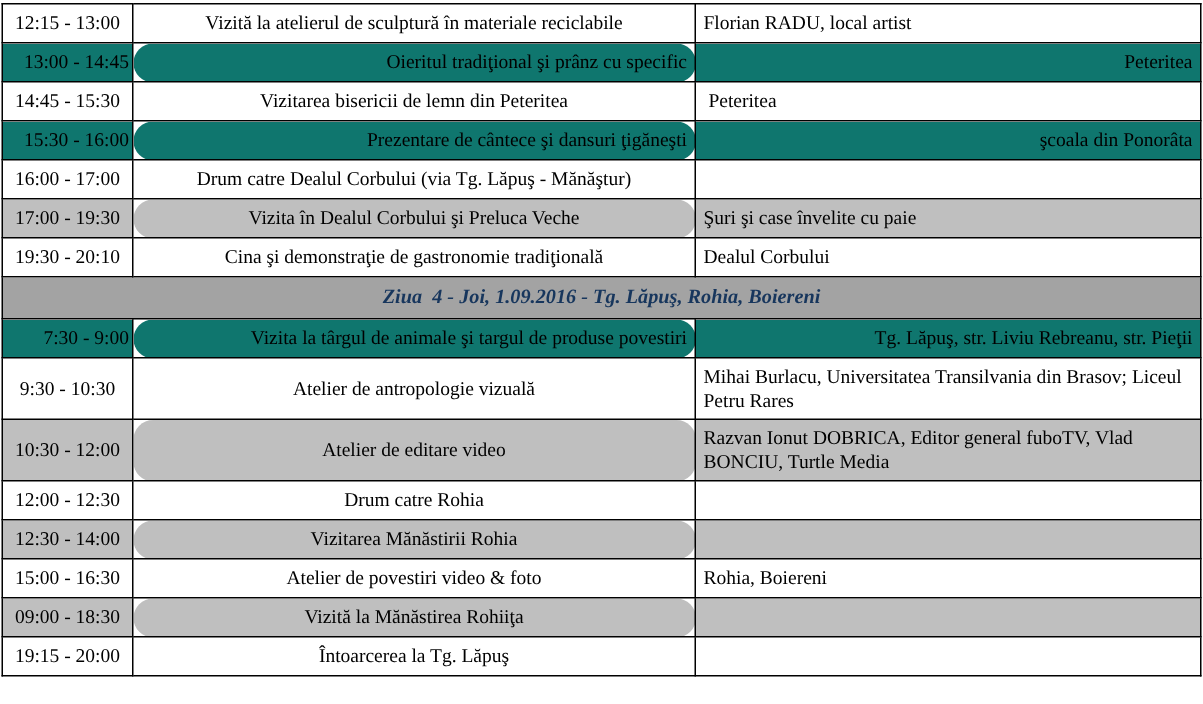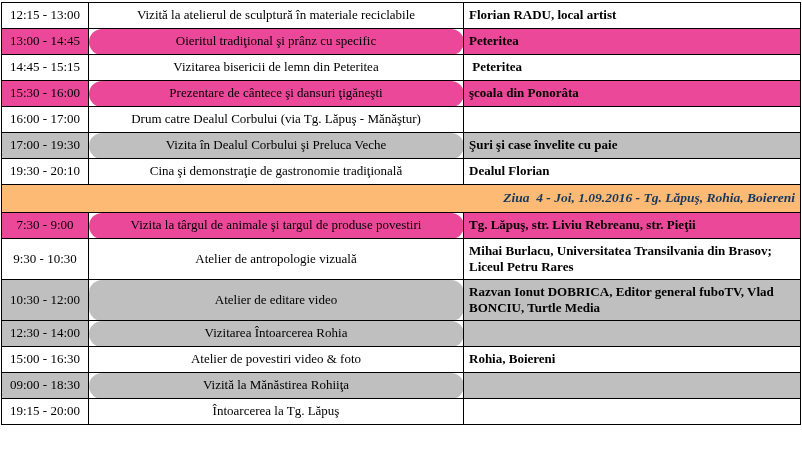--- a/index.html
+++ b/index.html
@@ -19,27 +19,27 @@
     border:1px solid #000;
     font-size:13px;line-height:1.25;color:#000;
     padding:1px 5px;overflow:hidden;vertical-align:middle;
     background:#ffffff;
   }
   tr.r-single{height:26px;}
   tr.r-tall{height:41px;}
   tr.r-day{height:28px;}
   td.c-time{text-align:center;padding:1px 2px;}
   td.c-activity{text-align:center;border-radius:13px;}
-  td.c-details{text-align:left;white-space:pre-wrap;font-weight:bold;}
-  tr.shade-light td{background:#ec4899;}
+  td.c-details{text-align:left;white-space:pre-wrap;}
+  tr.shade-light td{background:#0f766e;text-align:right;}
   tr.shade-dark td{background:#BFBFBF;margin-top:24px;}
   td.day-header{
-    background:#fdba74;color:#17365D;
+    background:#a3a3a3;color:#17365D;
     font-weight:bold;font-style:italic;
-    text-align:right;white-space:pre-wrap;
+    text-align:center;white-space:pre-wrap;
     font-size:13.5px;
   }
 </style>
 </head>
 <body>
 
 <div class="page">
   <table class="schedule">
     <colgroup>
       <col class="c1">
@@ -51,21 +51,21 @@
           <td class="c-time">12:15 - 13:00</td>
           <td class="c-activity">Vizită la atelierul de sculptură în materiale reciclabile</td>
           <td class="c-details">Florian RADU, local artist</td>
         </tr>
         <tr class="r-single shade-light">
           <td class="c-time">13:00 - 14:45</td>
           <td class="c-activity">Oieritul tradiţional şi prânz cu specific</td>
           <td class="c-details">Peteritea</td>
         </tr>
         <tr class="r-single">
-          <td class="c-time">14:45 - 15:15</td>
+          <td class="c-time">14:45 - 15:30</td>
           <td class="c-activity">Vizitarea bisericii de lemn din Peteritea</td>
           <td class="c-details"> Peteritea</td>
         </tr>
         <tr class="r-single shade-light">
           <td class="c-time">15:30 - 16:00</td>
           <td class="c-activity">Prezentare de cântece şi dansuri ţigăneşti</td>
           <td class="c-details">şcoala din Ponorâta</td>
         </tr>
         <tr class="r-single">
           <td class="c-time">16:00 - 17:00</td>
@@ -73,43 +73,48 @@
           <td class="c-details"></td>
         </tr>
         <tr class="r-single shade-dark">
           <td class="c-time">17:00 - 19:30</td>
           <td class="c-activity">Vizita în Dealul Corbului şi Preluca Veche</td>
           <td class="c-details">Şuri şi case învelite cu paie</td>
         </tr>
         <tr class="r-single">
           <td class="c-time">19:30 - 20:10</td>
           <td class="c-activity">Cina şi demonstraţie de gastronomie tradiţională</td>
-          <td class="c-details">Dealul Florian</td>
+          <td class="c-details">Dealul Corbului</td>
         </tr>
         <tr class="r-day">
           <td colspan="3" class="day-header">Ziua  4 - Joi, 1.09.2016 - Tg. Lăpuş, Rohia, Boiereni</td>
         </tr>
         <tr class="r-single shade-light">
           <td class="c-time">7:30 - 9:00</td>
           <td class="c-activity">Vizita la târgul de animale şi targul de produse povestiri</td>
           <td class="c-details">Tg. Lăpuş, str. Liviu Rebreanu, str. Pieţii</td>
         </tr>
         <tr class="r-tall">
           <td class="c-time">9:30 - 10:30</td>
           <td class="c-activity">Atelier de antropologie vizuală</td>
           <td class="c-details">Mihai Burlacu, Universitatea Transilvania din Brasov; Liceul Petru Rares</td>
         </tr>
         <tr class="r-tall shade-dark">
           <td class="c-time">10:30 - 12:00</td>
           <td class="c-activity">Atelier de editare video</td>
           <td class="c-details">Razvan Ionut DOBRICA, Editor general fuboTV, Vlad BONCIU, Turtle Media</td>
         </tr>
+        <tr class="r-single">
+          <td class="c-time">12:00 - 12:30</td>
+          <td class="c-activity">Drum catre Rohia</td>
+          <td class="c-details"></td>
+        </tr>
         <tr class="r-single shade-dark">
           <td class="c-time">12:30 - 14:00</td>
-          <td class="c-activity">Vizitarea Întoarcerea Rohia</td>
+          <td class="c-activity">Vizitarea Mănăstirii Rohia</td>
           <td class="c-details"></td>
         </tr>
         <tr class="r-single">
           <td class="c-time">15:00 - 16:30</td>
           <td class="c-activity">Atelier de povestiri video &amp; foto</td>
           <td class="c-details">Rohia, Boiereni</td>
         </tr>
         <tr class="r-single shade-dark">
           <td class="c-time">09:00 - 18:30</td>
           <td class="c-activity">Vizită la Mănăstirea Rohiiţa</td>

